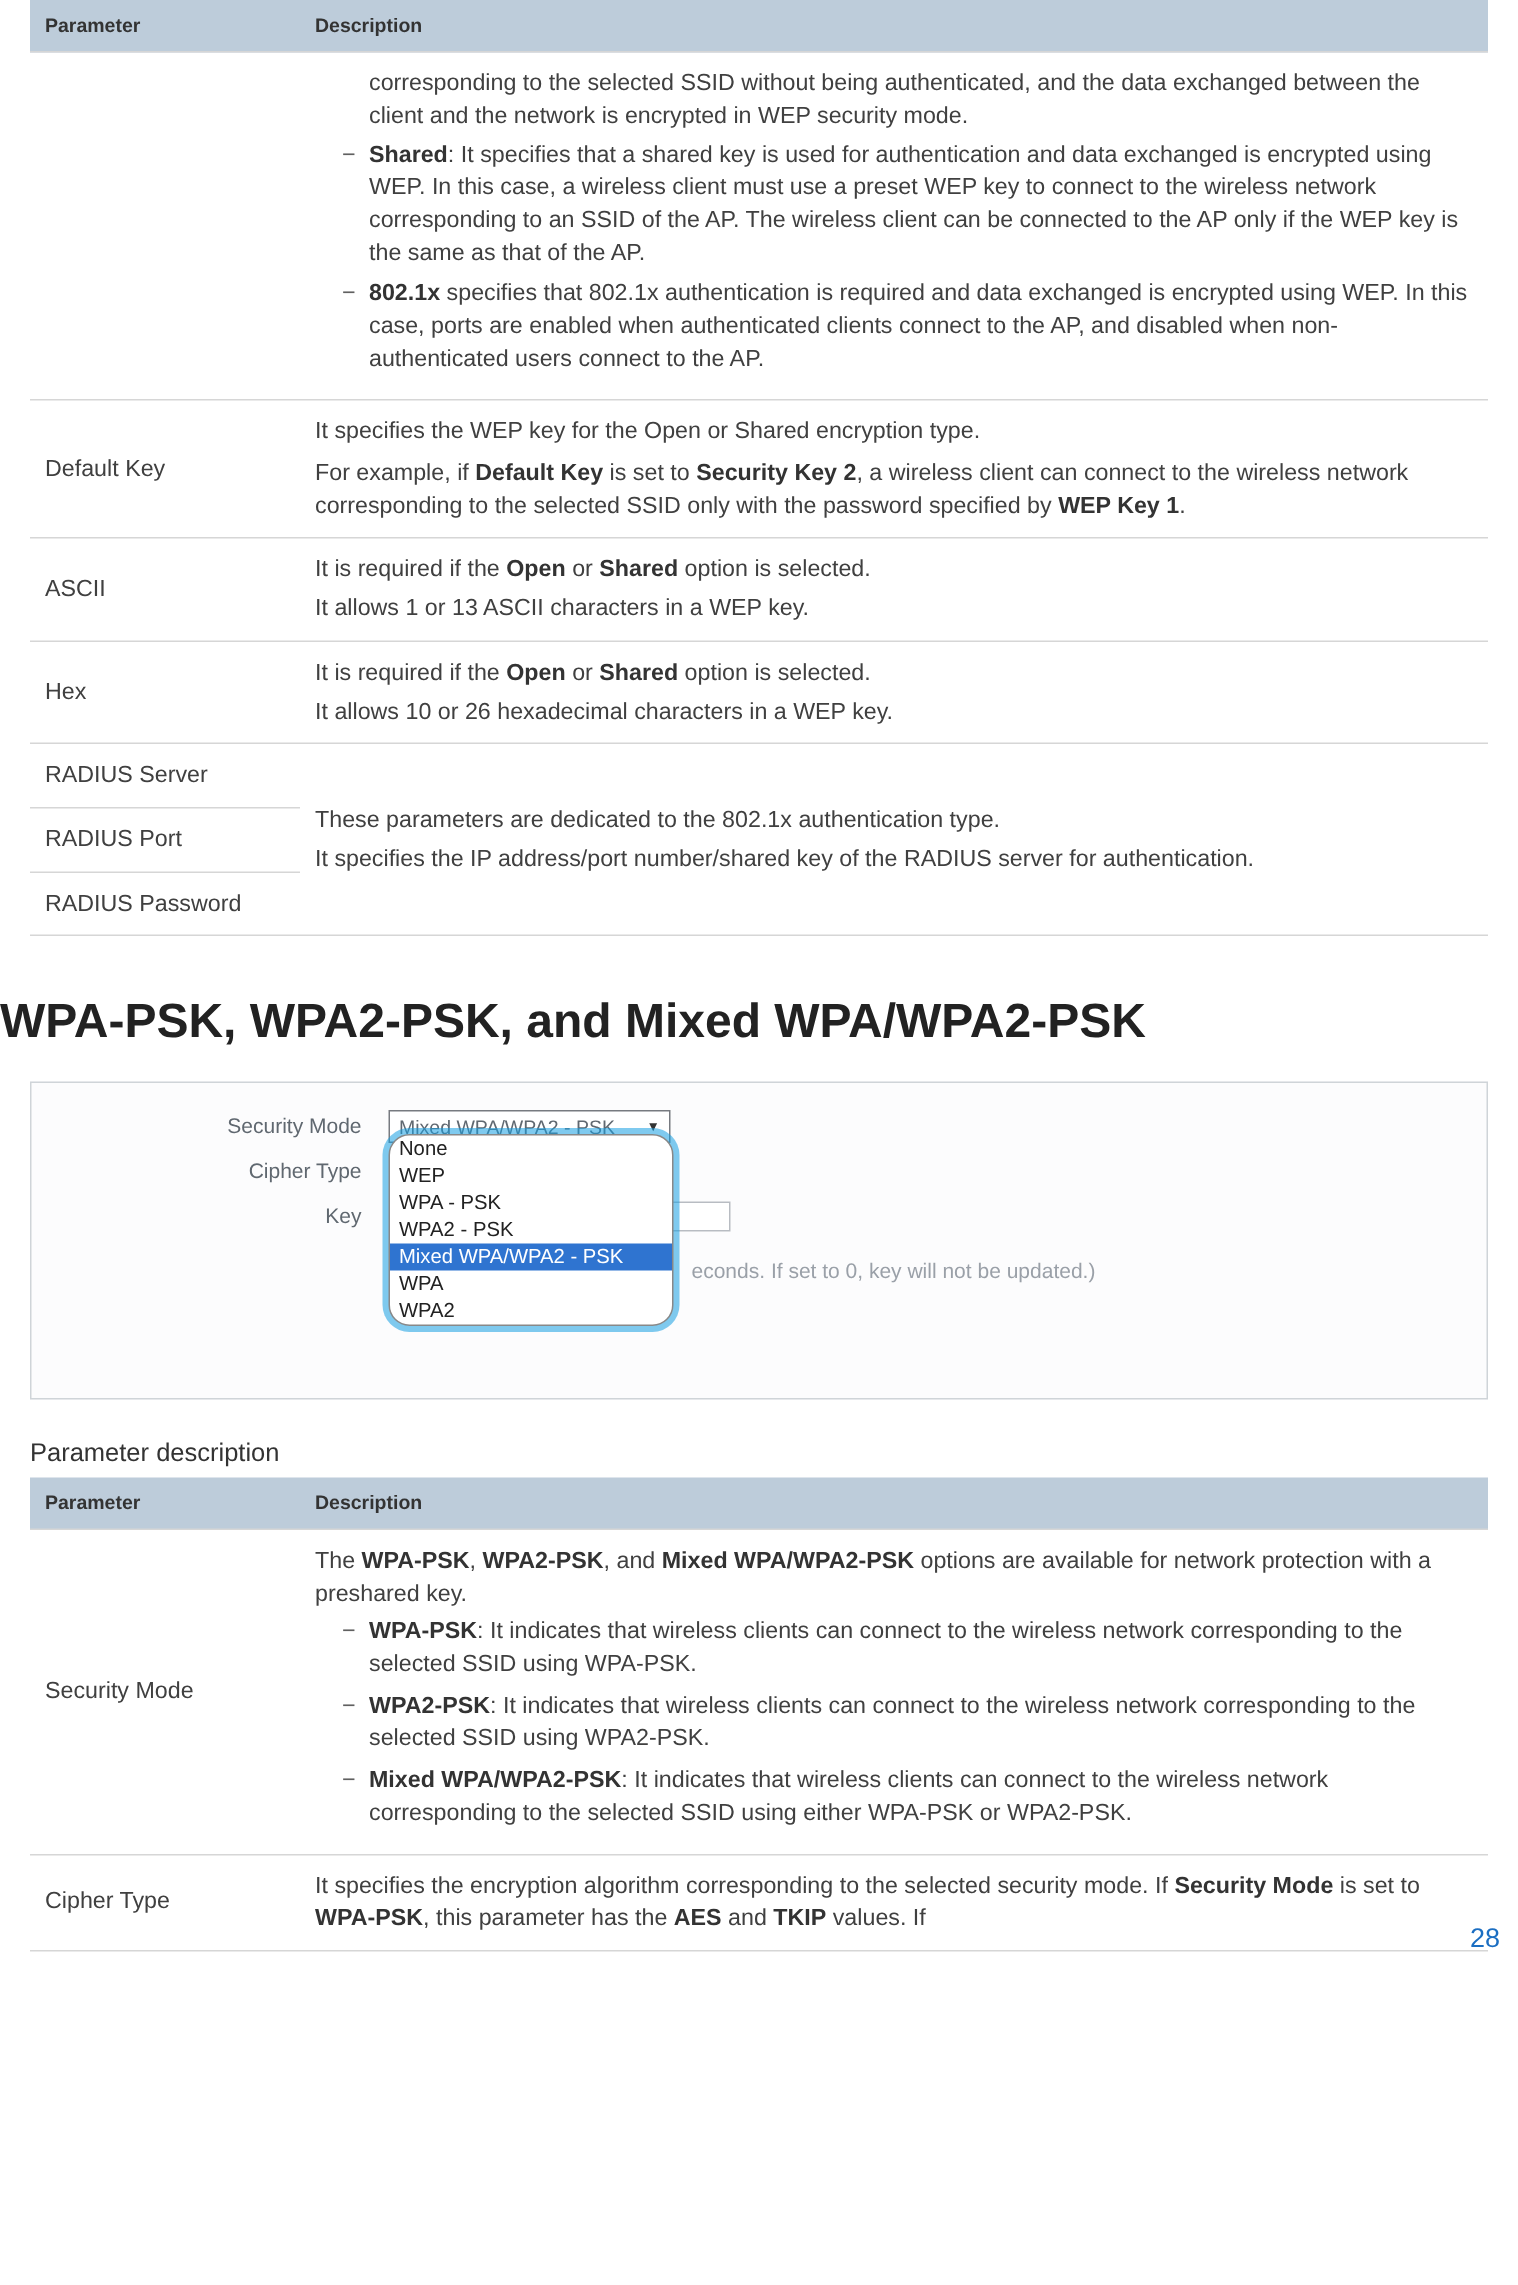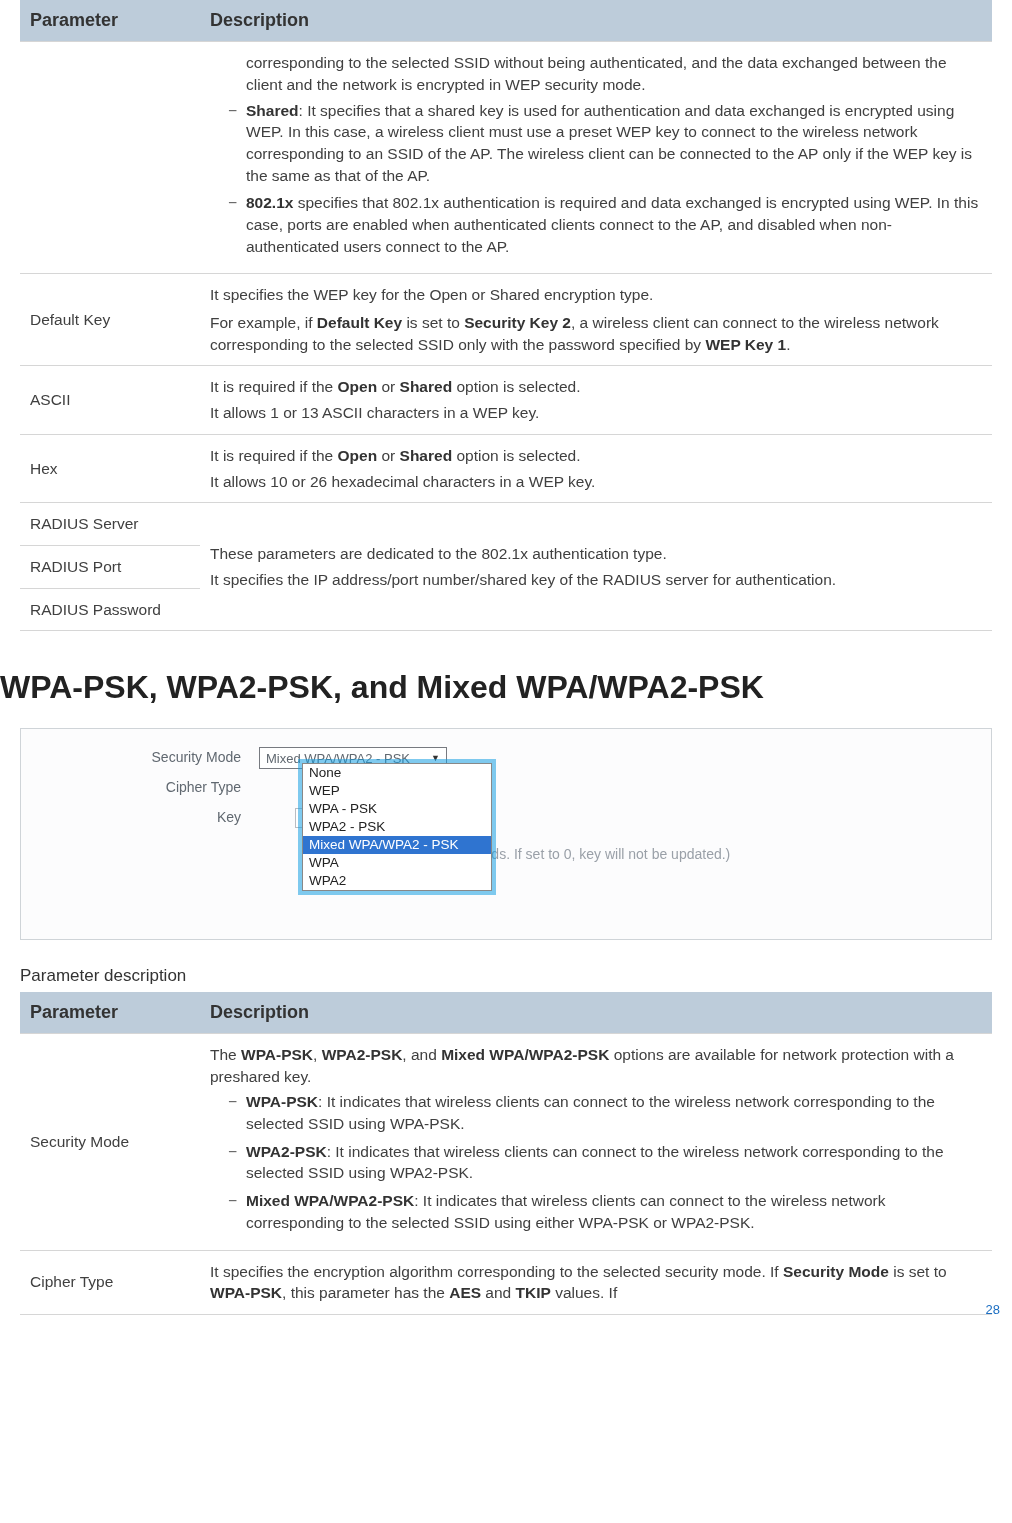--- a/index.html
+++ b/index.html
@@ -19,21 +19,21 @@
     width: 100%;
     margin-bottom: 10px;
   }
   th {
     background: #bdccda;
     color: #333;
     text-align: left;
     font-weight: bold;
     padding: 8px 10px;
     border-bottom: 1px solid #d6d6d6;
-    font-size: 18px;
+    font-size: 13px;
   }
   td {
     padding: 10px 10px;
     border-bottom: 1px solid #d6d6d6;
     vertical-align: middle;
     color: #404040;
     font-size: 15.5px;
   }
   td.param {
     width: 160px;
@@ -99,22 +99,21 @@
   }
   .dropdown {
     position: absolute;
     left: 238px;
     top: 34px;
     border: 1px solid #888;
     background: #fff;
     font-size: 13.5px;
     width: 188px;
     box-shadow: 0 0 0 4px rgba(22, 158, 225, 0.55);
-    border-radius: 0;
-    margin-left: 43px;
+    border-radius: 14px;
   }
   .dropdown-inner {
     padding: 0;
   }
   .ddopt {
     padding: 0px 6px;
     color: #222;
     line-height: 18px;
     white-space: nowrap;
   }
@@ -132,21 +131,21 @@
   .caption {
     font-size: 17px;
     margin: 4px 0 4px 0;
     color: #333;
   }
   .pagenum {
     position: absolute;
     right: -8px;
     bottom: -4px;
     color: #1b6ec2;
-    font-size: 13px;
+    font-size: 18px;
   }
   b { font-weight: bold; color: #333; }
   .hintline {
     color: #9aa0a8;
     font-size: 14px;
     position: absolute;
     left: 440px;
     top: 116px;
   }
 </style>

